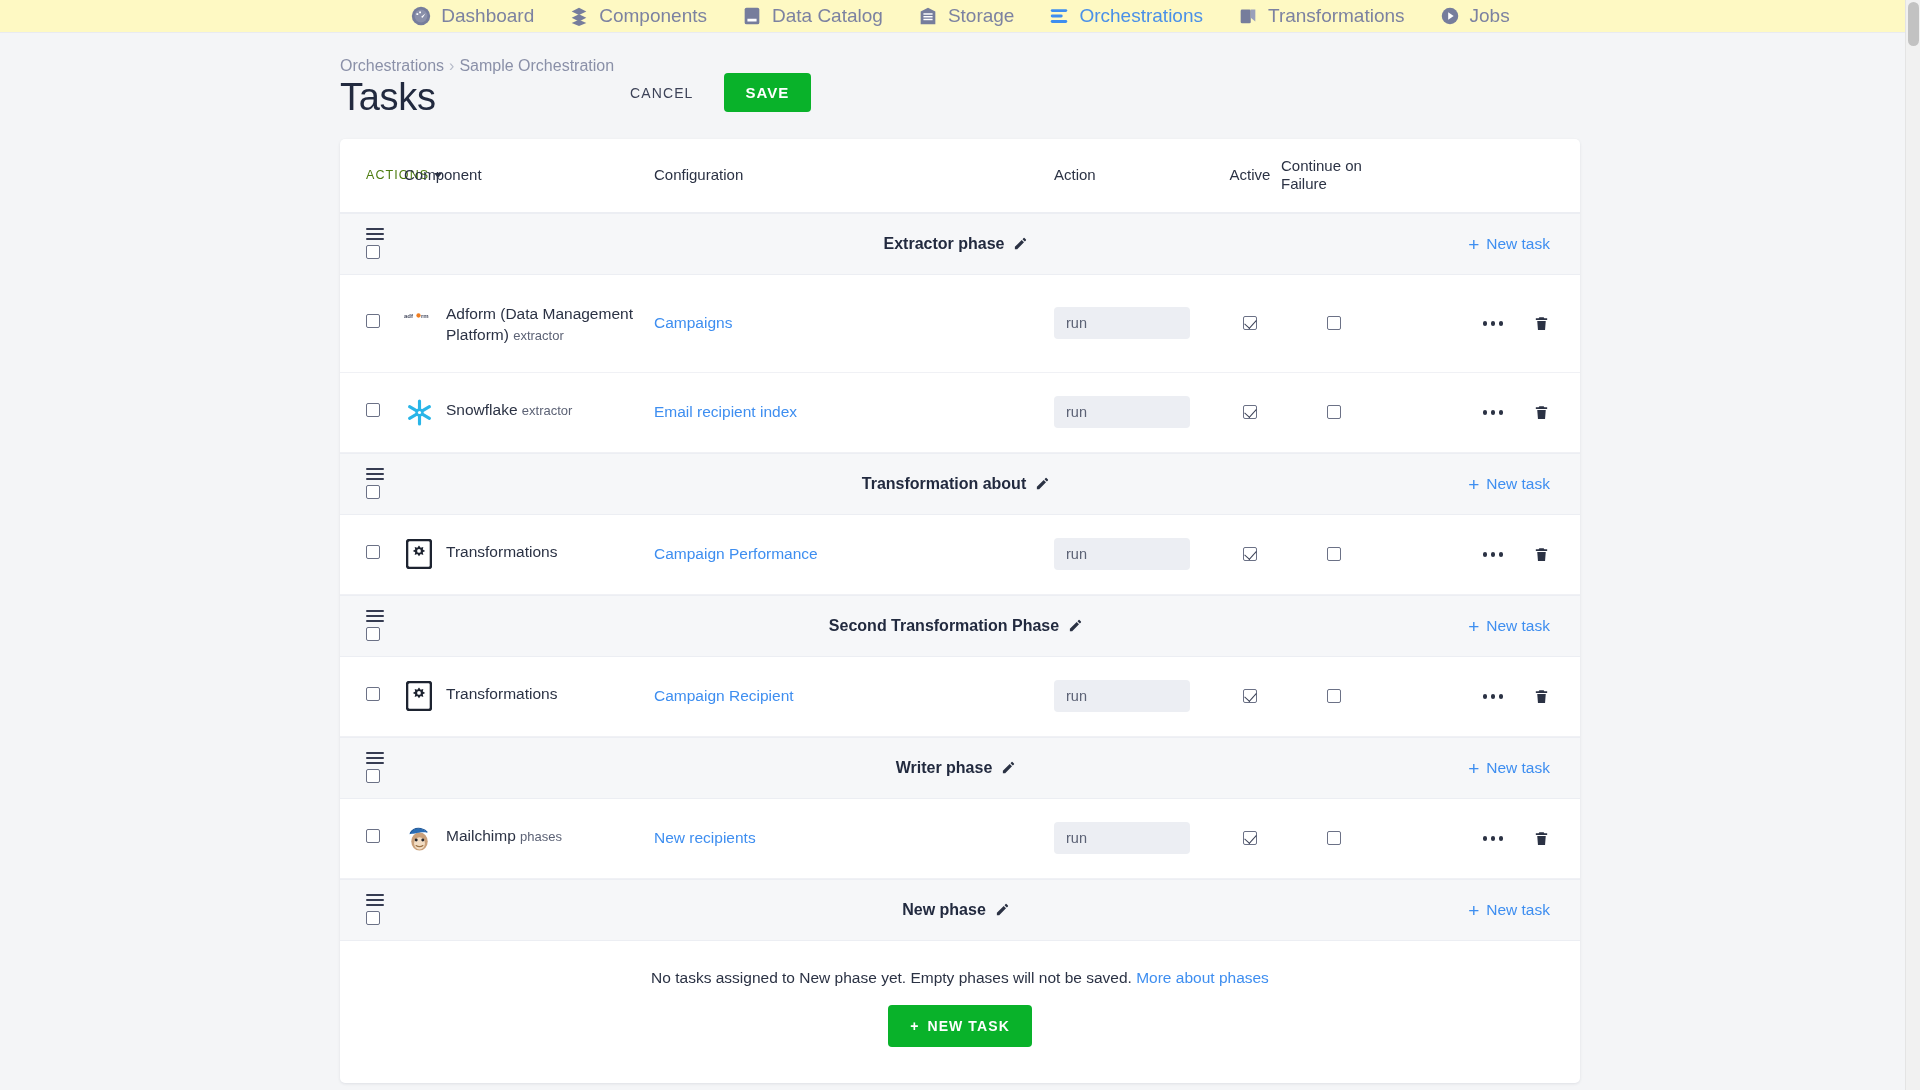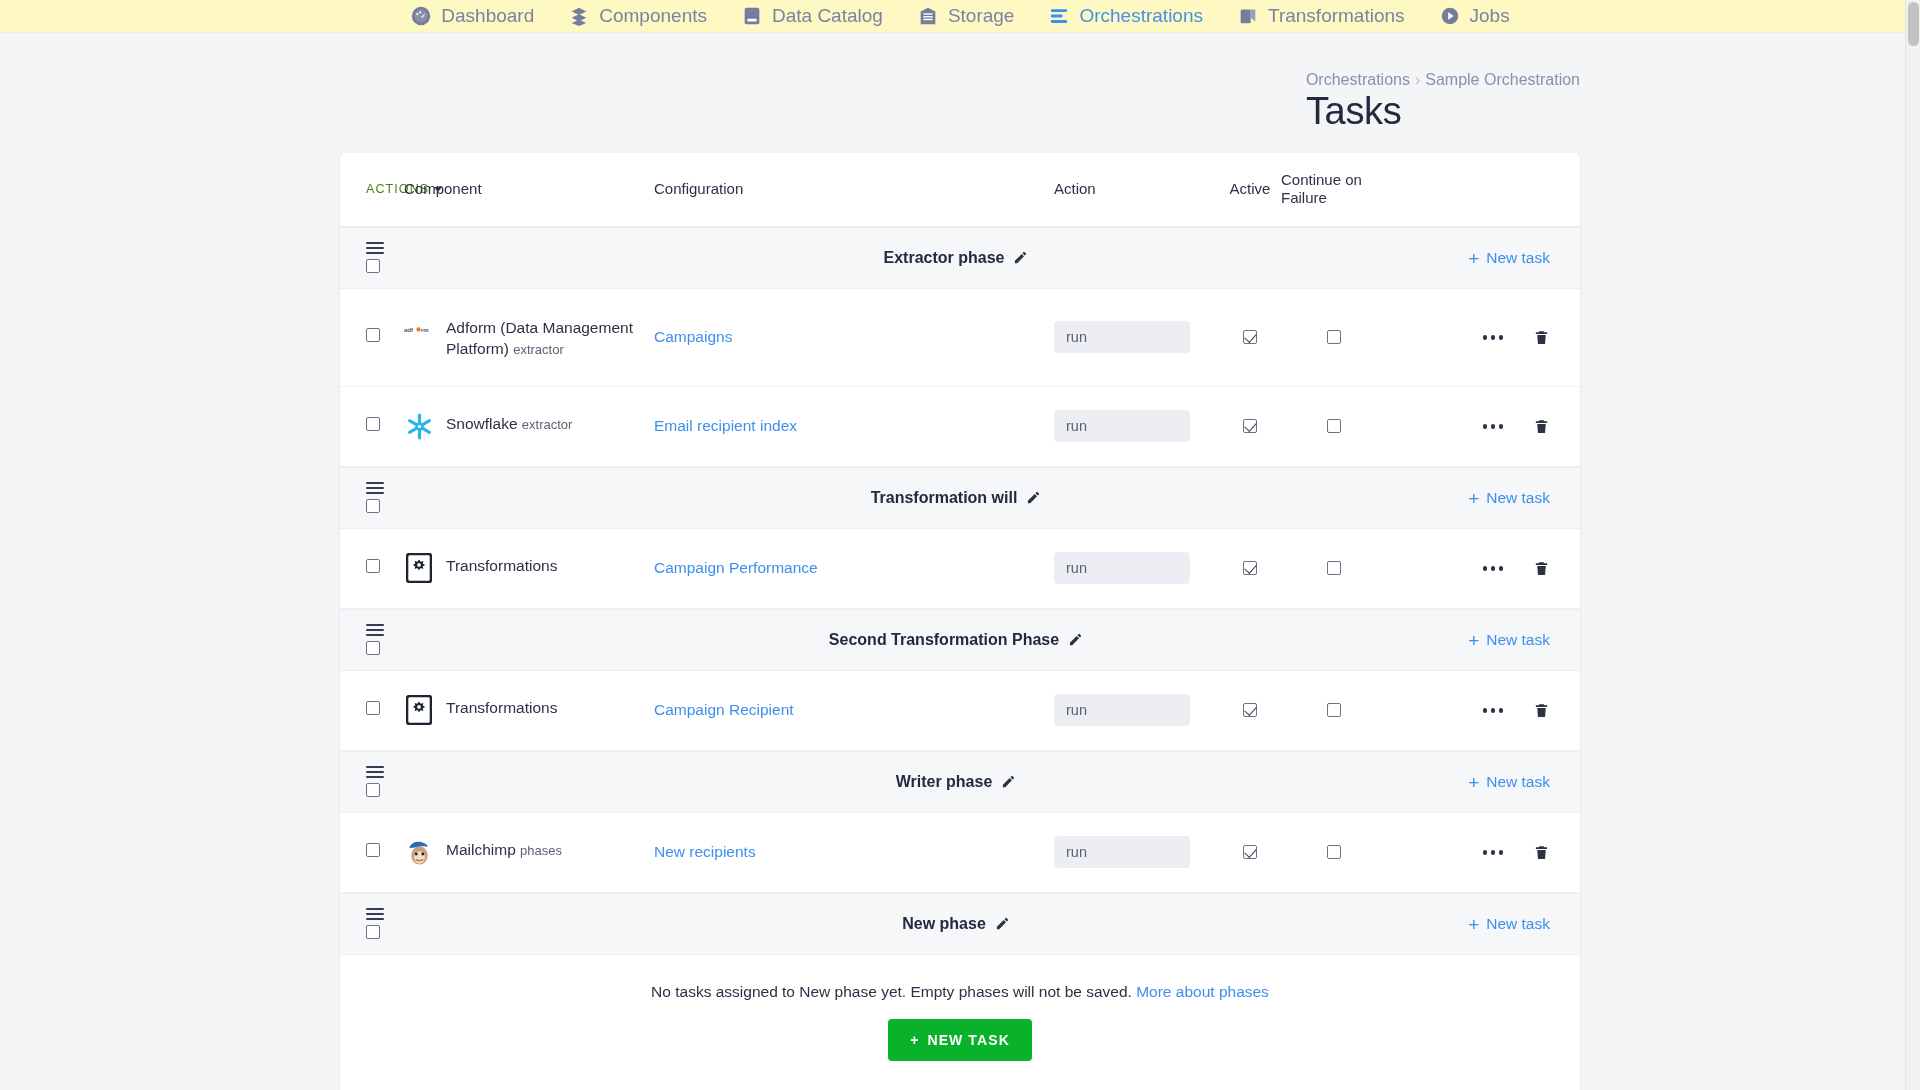--- a/index.html
+++ b/index.html
@@ -36,25 +36,25 @@
 
   
   .page {
     padding: 0;
     position: relative;
     height: 1057px;
   }
 
   .header-row {
     width: 1240px;
-    margin: 14px auto;
+    margin: 0 auto;
     padding-top: 24px;
     display: flex;
     align-items: flex-start;
-    justify-content: flex-end;
+    justify-content: flex-start;
   }
   .breadcrumb {
     font-size: 16px;
     color: #8a90a8;
     margin-bottom: 2px;
   }
   .breadcrumb a { color: #8a90a8; text-decoration: none; cursor: pointer; }
   .breadcrumb .sep { color: #b6bbc9; padding: 0 5px; }
   .page-title {
     font-size: 38px;
@@ -327,20 +327,24 @@
 
 <div class="page">
 
   <div class="header-row">
     <div>
       <div class="breadcrumb">
         <a>Orchestrations</a><span class="sep">›</span><a>Sample Orchestration</a>
       </div>
       <div class="page-title">Tasks</div>
     </div>
+    <div class="header-actions">
+      <button class="btn-cancel">CANCEL</button>
+      <button class="btn-save">SAVE</button>
+    </div>
   </div>
 
   <div class="card">
 
     <div class="thead row">
       <div class="c-handle">
         <span class="th-actions">
           <span>ACTIONS</span>
           <span class="caret"></span>
         </span>
@@ -477,21 +481,21 @@
       <div class="drag-stack">
         <span class="drag-handle">
                 <i></i>
                 <i></i>
                 <i></i>
               </span>
         <span class="cb"></span>
       </div>
     </div>
     <div class="phase-title">
-      <span>Transformation will</span>
+      <span>Transformation about</span>
       <span class="edit">
         <svg viewBox="0 0 24 24" width="15" height="15">
                 <path d="M3 17.3V21h3.7L17.6 10.1l-3.7-3.7zM20.7 7a1 1 0 000-1.4l-2.3-2.3a1 1 0 00-1.4 0l-1.8 1.8 3.7 3.7z" fill="#2b3244"></path>
               </svg>
       </span>
     </div>
     <div class="new-task">
       <span class="plus">+</span>
       <span>New task</span>
     </div>

